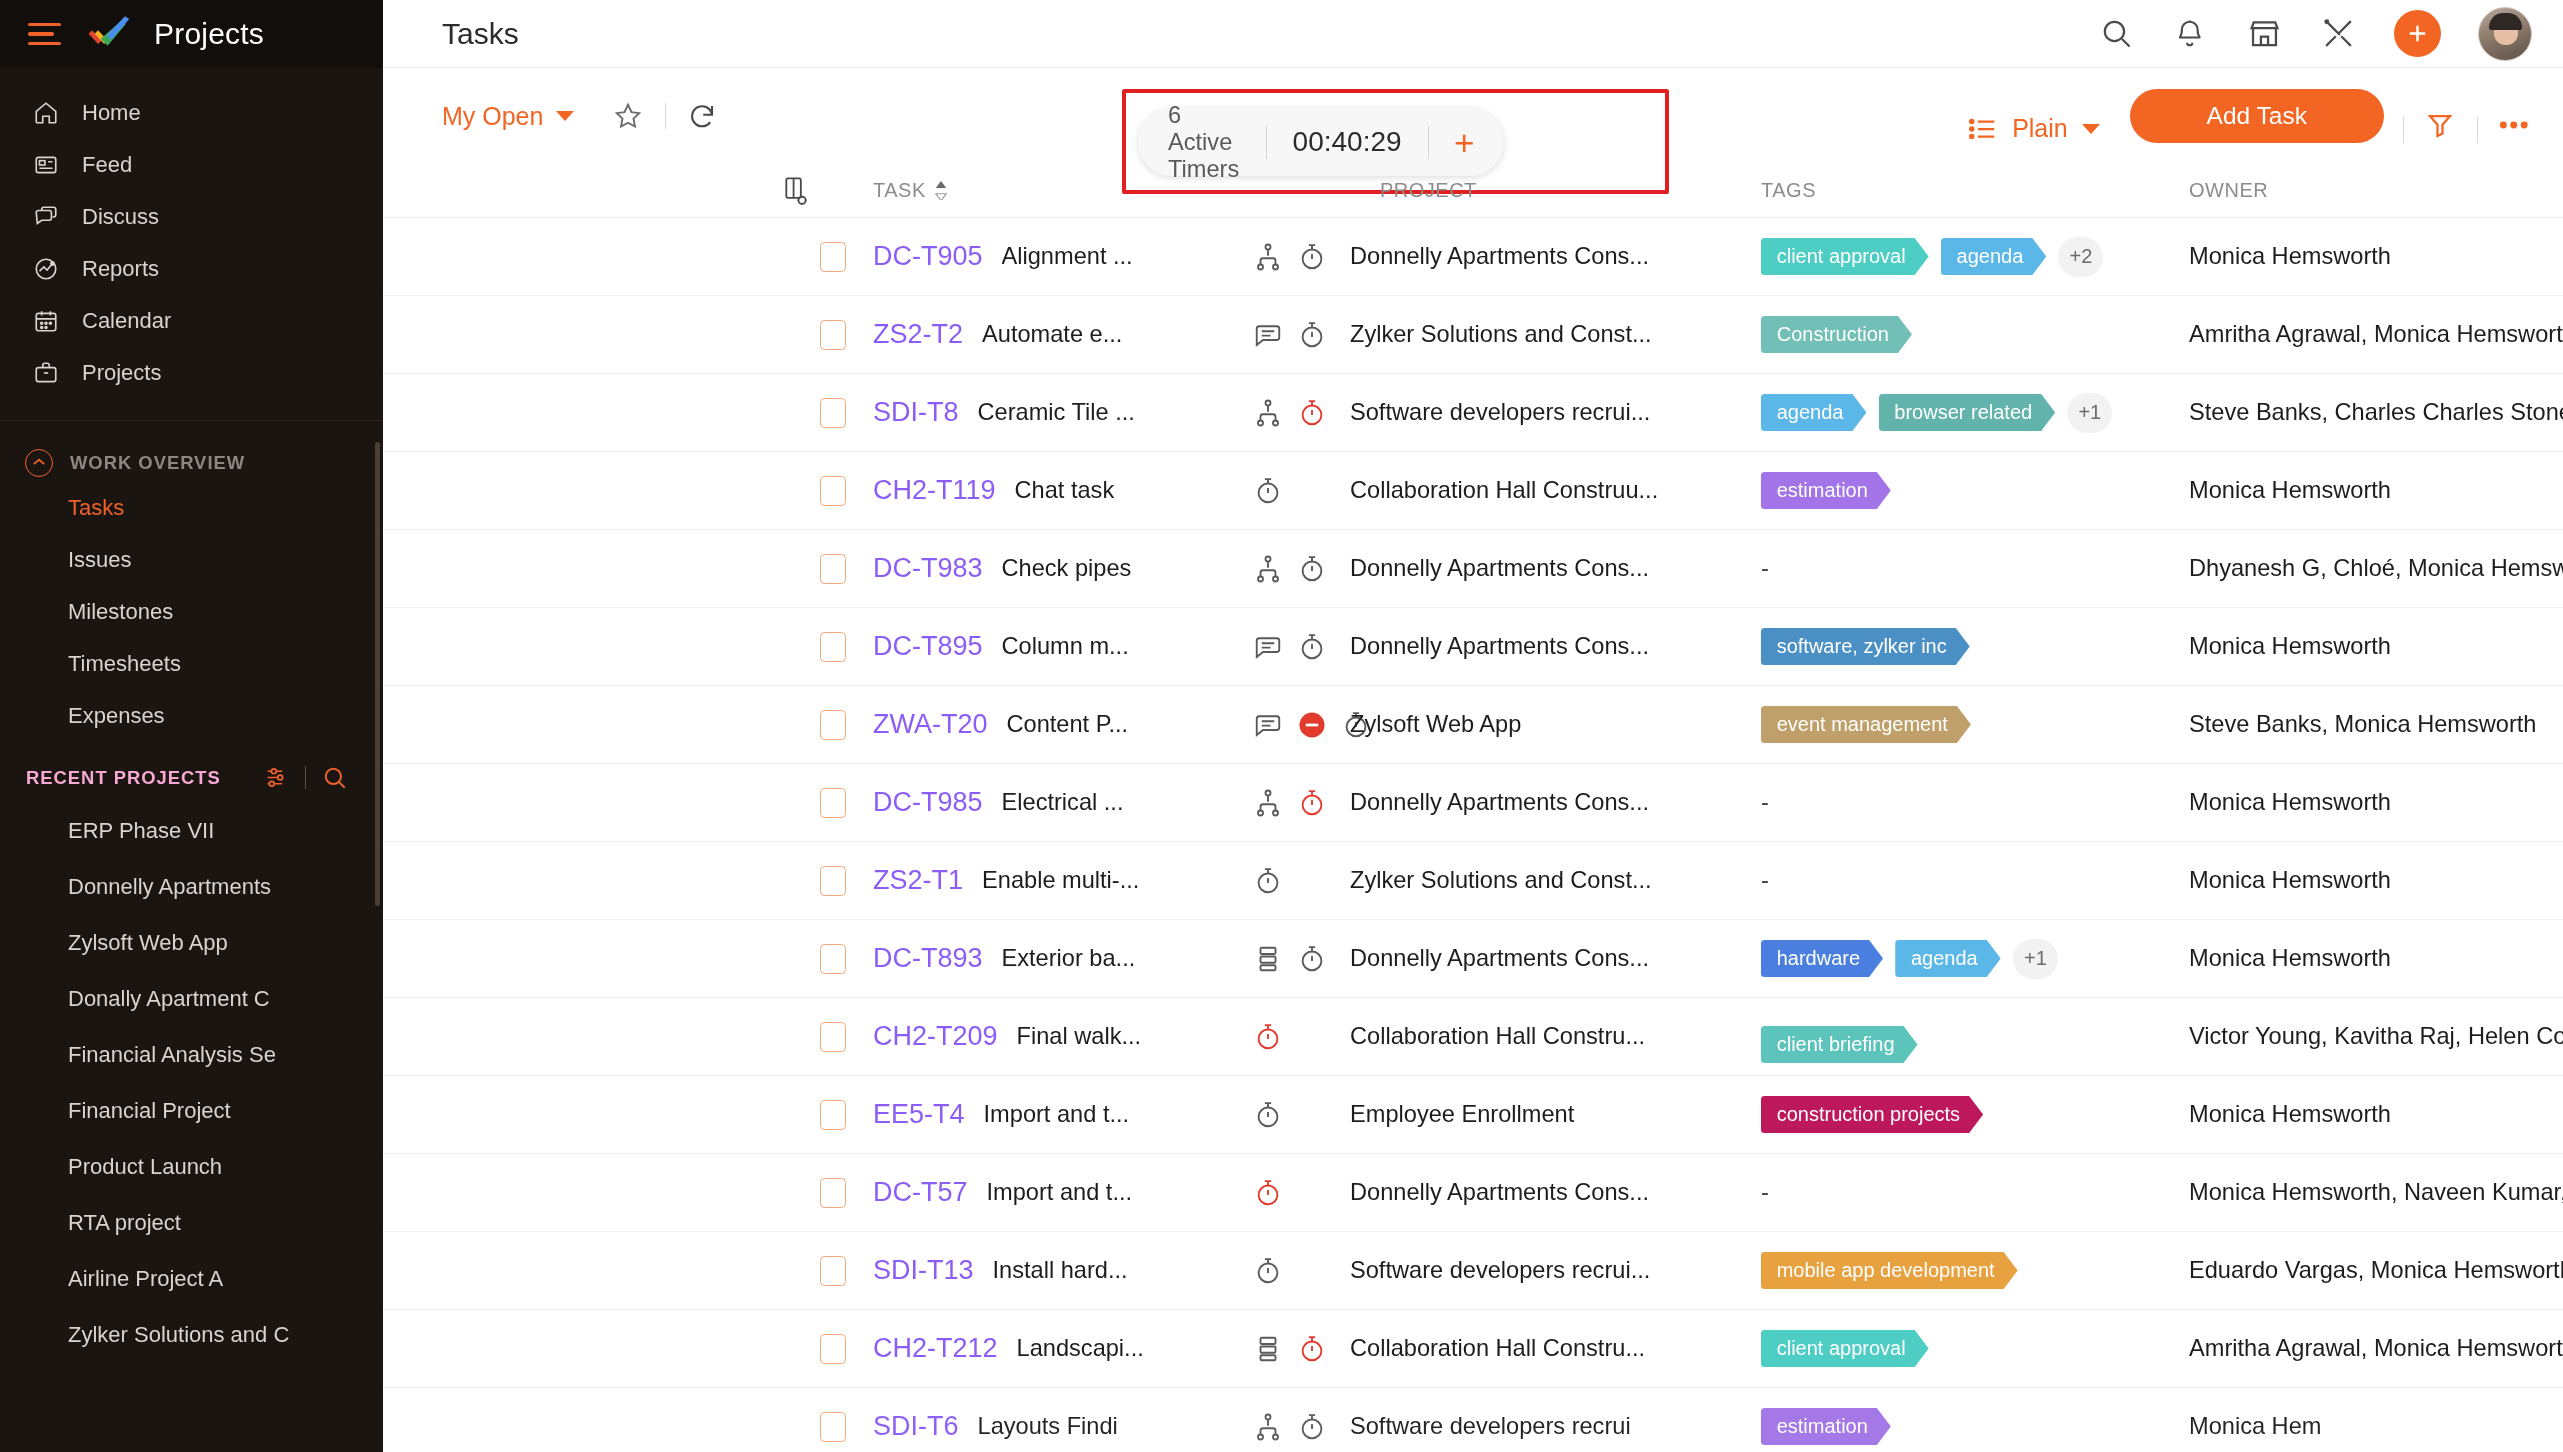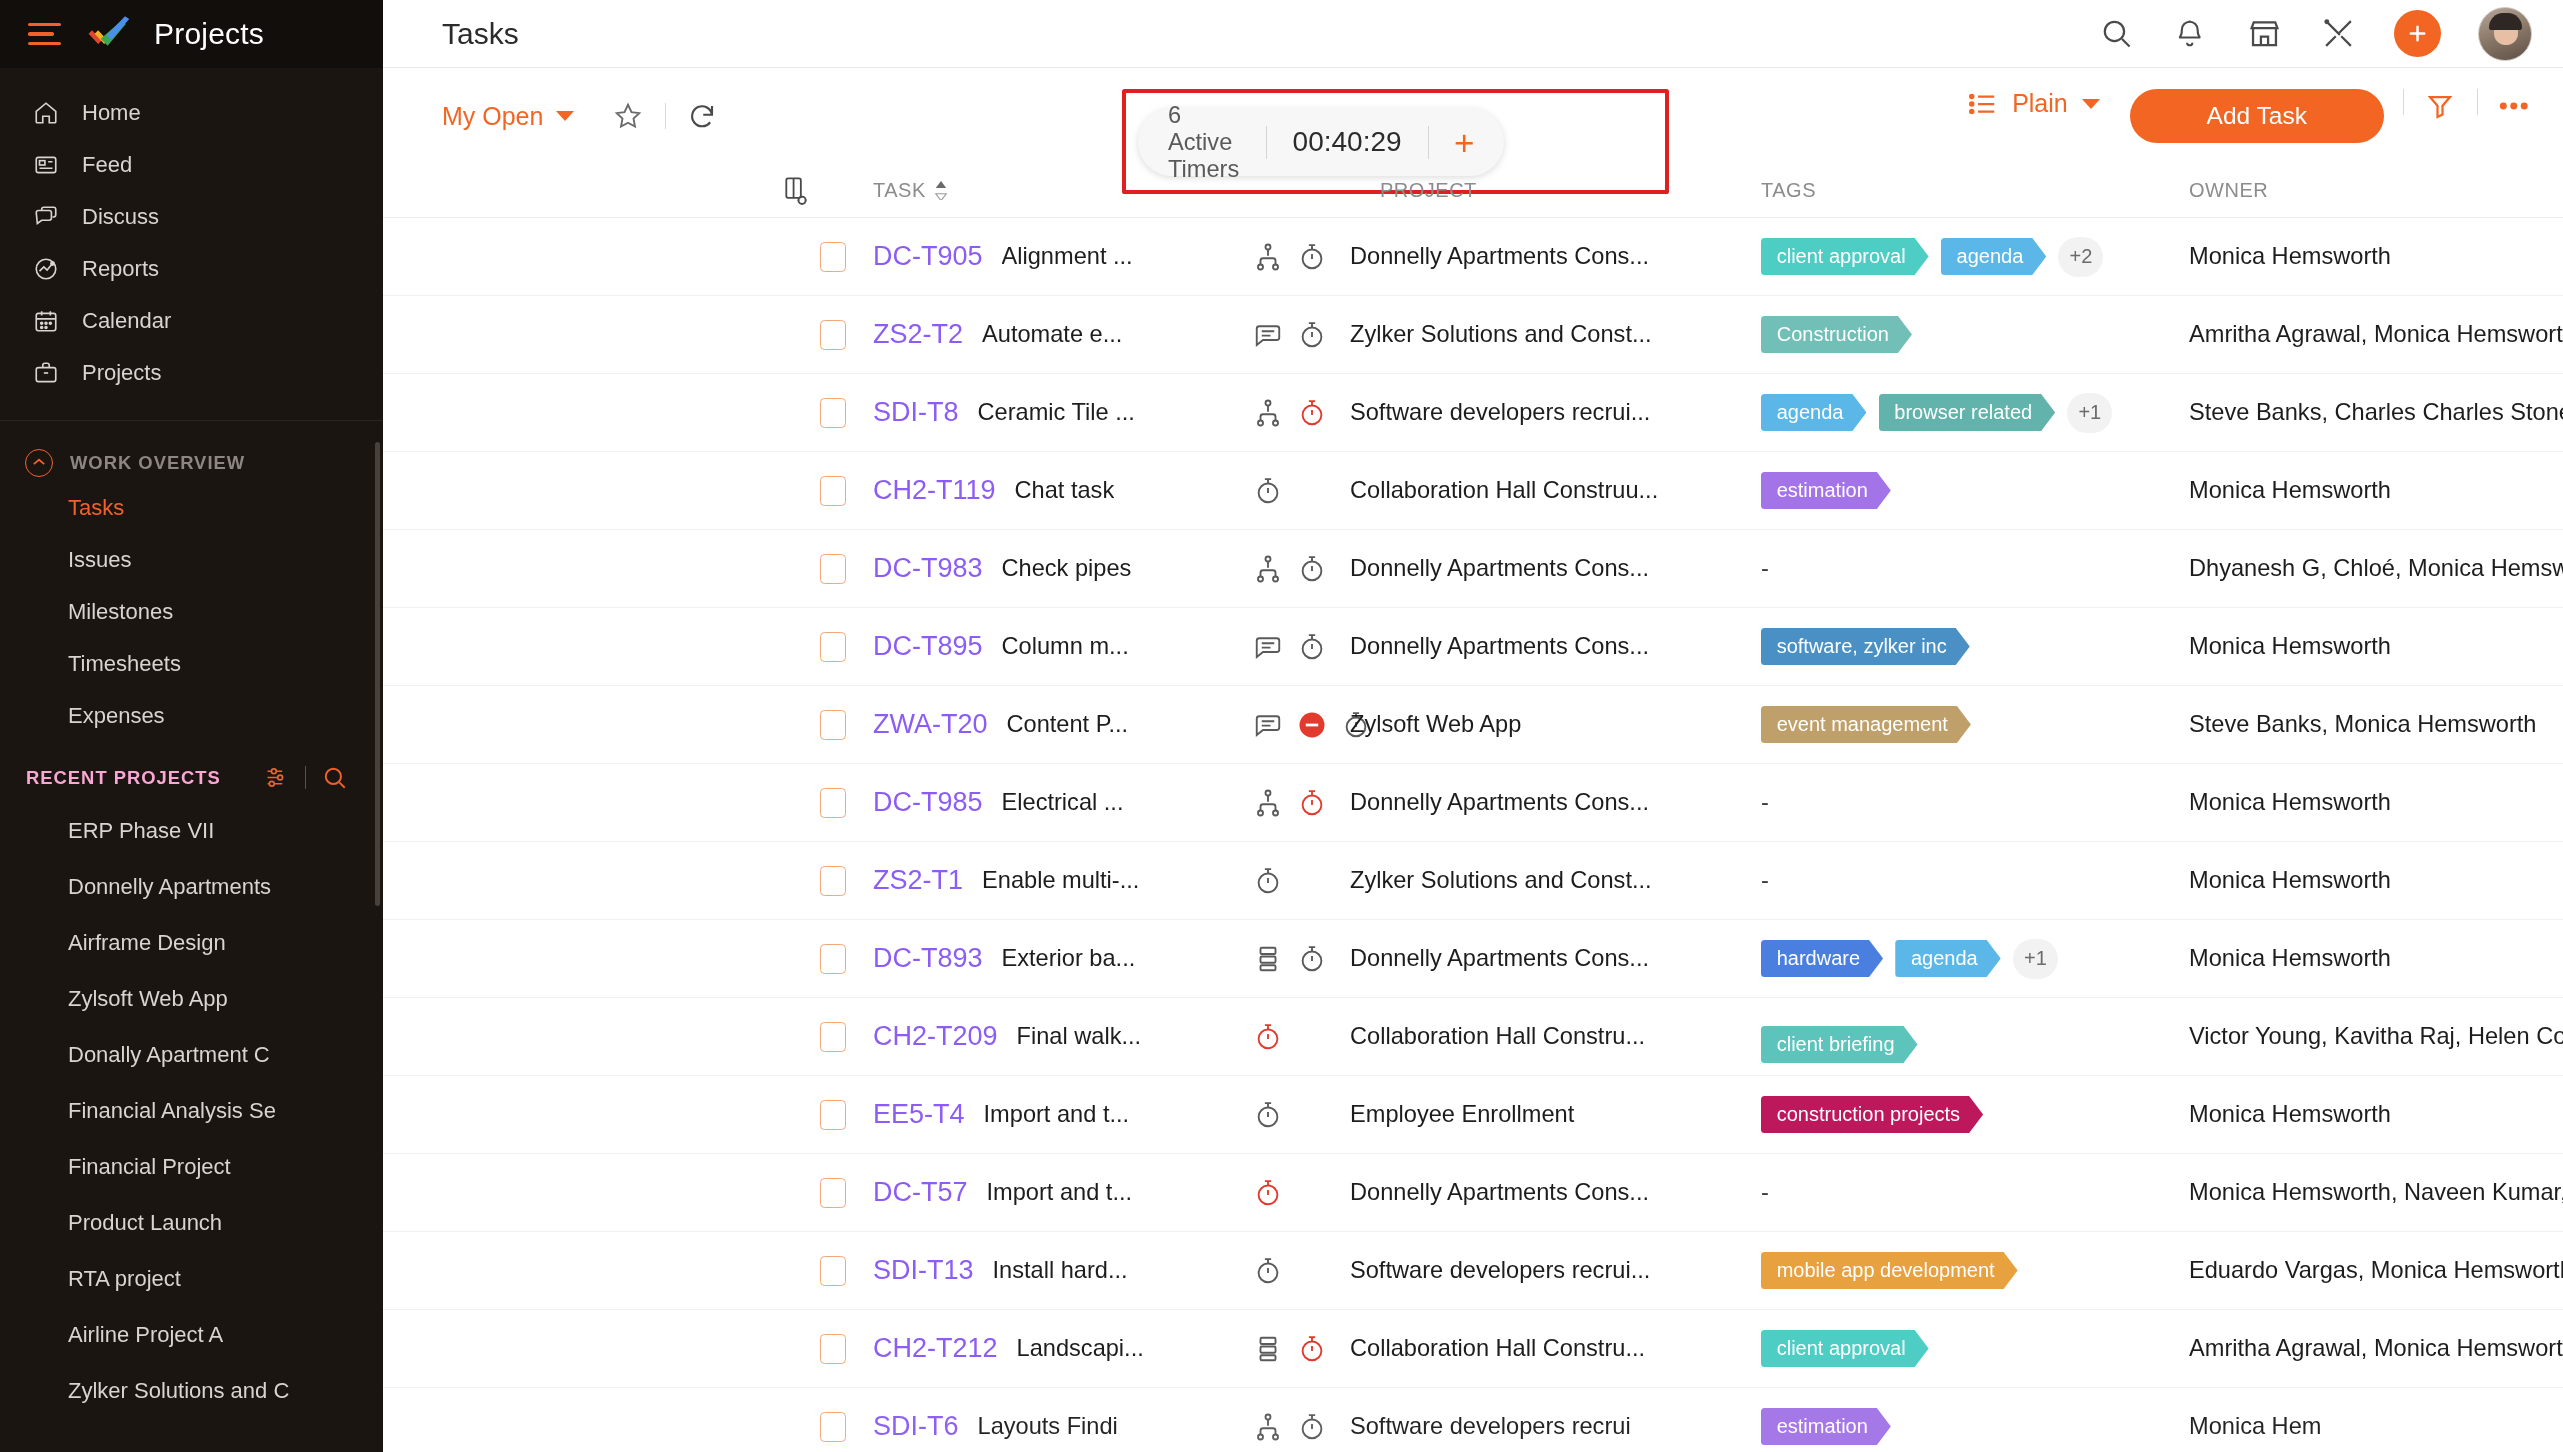--- a/index.html
+++ b/index.html
@@ -144,21 +144,21 @@
     height: 68px; display: flex; align-items: center;
     background: #f7f7f7; border-radius: 35px;
     box-shadow: 0 1.7px 7.9px rgba(0,0,0,.14);
     padding: 0 30px;
   }
   .timer-count { font-size: 23.6px; color: #5a5a5a; }
   .timer-div { width: 0.9px; height: 33px; background: #d5d5d5; margin: 0 26px; }
   .timer-time { font-size: 28px; color: #2b2b2b; }
   .timer-plus { font-size: 35px; color: #f26522; line-height: 1; cursor: pointer; }
 
-  .tb-right { margin-left: auto; display: flex; align-items: flex-start; }
+  .tb-right { margin-left: auto; display: flex; align-items: flex-end; }
   .layout-sel { display: flex; align-items: center; gap: 14px; color: #f26522; font-size: 25px; cursor: pointer; }
   .add-task {
     margin-left: 30px;
     width: 254px; height: 54px; border-radius: 30px;
     background: #f26522; color: #fff; font-size: 24.5px;
     display: flex; align-items: center; justify-content: center; cursor: pointer;
   }
 
   
   .thead {
@@ -333,23 +333,20 @@
         </div>
       </div>
 
       <div class="rp-item">
           <span>ERP Phase VII</span>
         </div>
       <div class="rp-item">
           <span>Donnelly Apartments</span>
         </div>
       <div class="rp-item">
-          <span>Airframe Design</span>
-        </div>
-      <div class="rp-item">
           <span>Zylsoft Web App</span>
         </div>
       <div class="rp-item">
           <span>Donally Apartment C</span>
         </div>
       <div class="rp-item">
           <span>Financial Analysis Se</span>
         </div>
       <div class="rp-item">
           <span>Financial Project</span>

